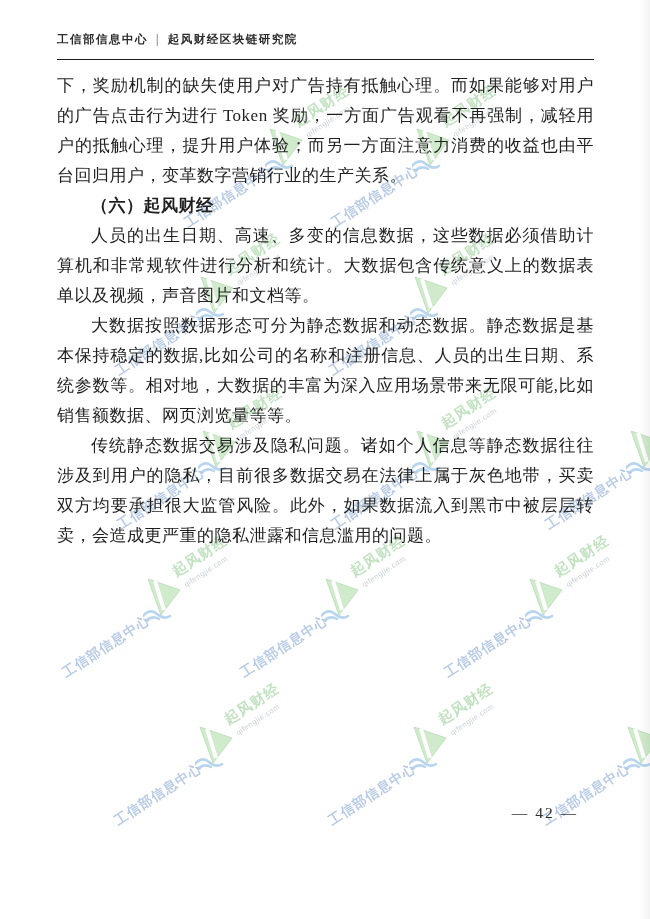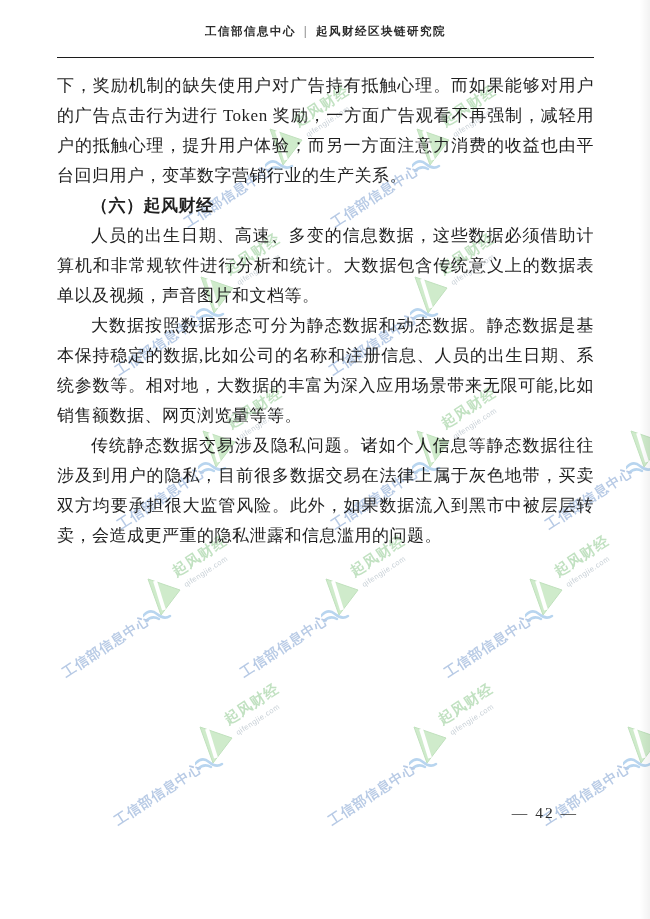--- a/index.html
+++ b/index.html
@@ -17,29 +17,28 @@
     position: absolute;
     right: 0; top: 0; bottom: 0;
     width: 10px;
     background: linear-gradient(to right, rgba(0,0,0,0), rgba(0,0,0,0.05));
     pointer-events: none;
   }
 
   
   .header {
     position: absolute;
-    top: 24px;
+    top: 32px;
     left: 57px;
     right: 56px;
-    text-align: center;
     font-size: 11.5px;
     font-weight: bold;
     color: #2b2b2b;
     letter-spacing: 1.5px;
-    padding-bottom: 18px;
+    padding-bottom: 12px;
     border-bottom: 1.6px solid #1c1c1c;
     z-index: 2;
   }
   .header .sep { margin: 0 8px; font-weight: normal; color: #444; }
 
   
   .content {
     position: absolute;
     top: 71px;
     left: 57px;

